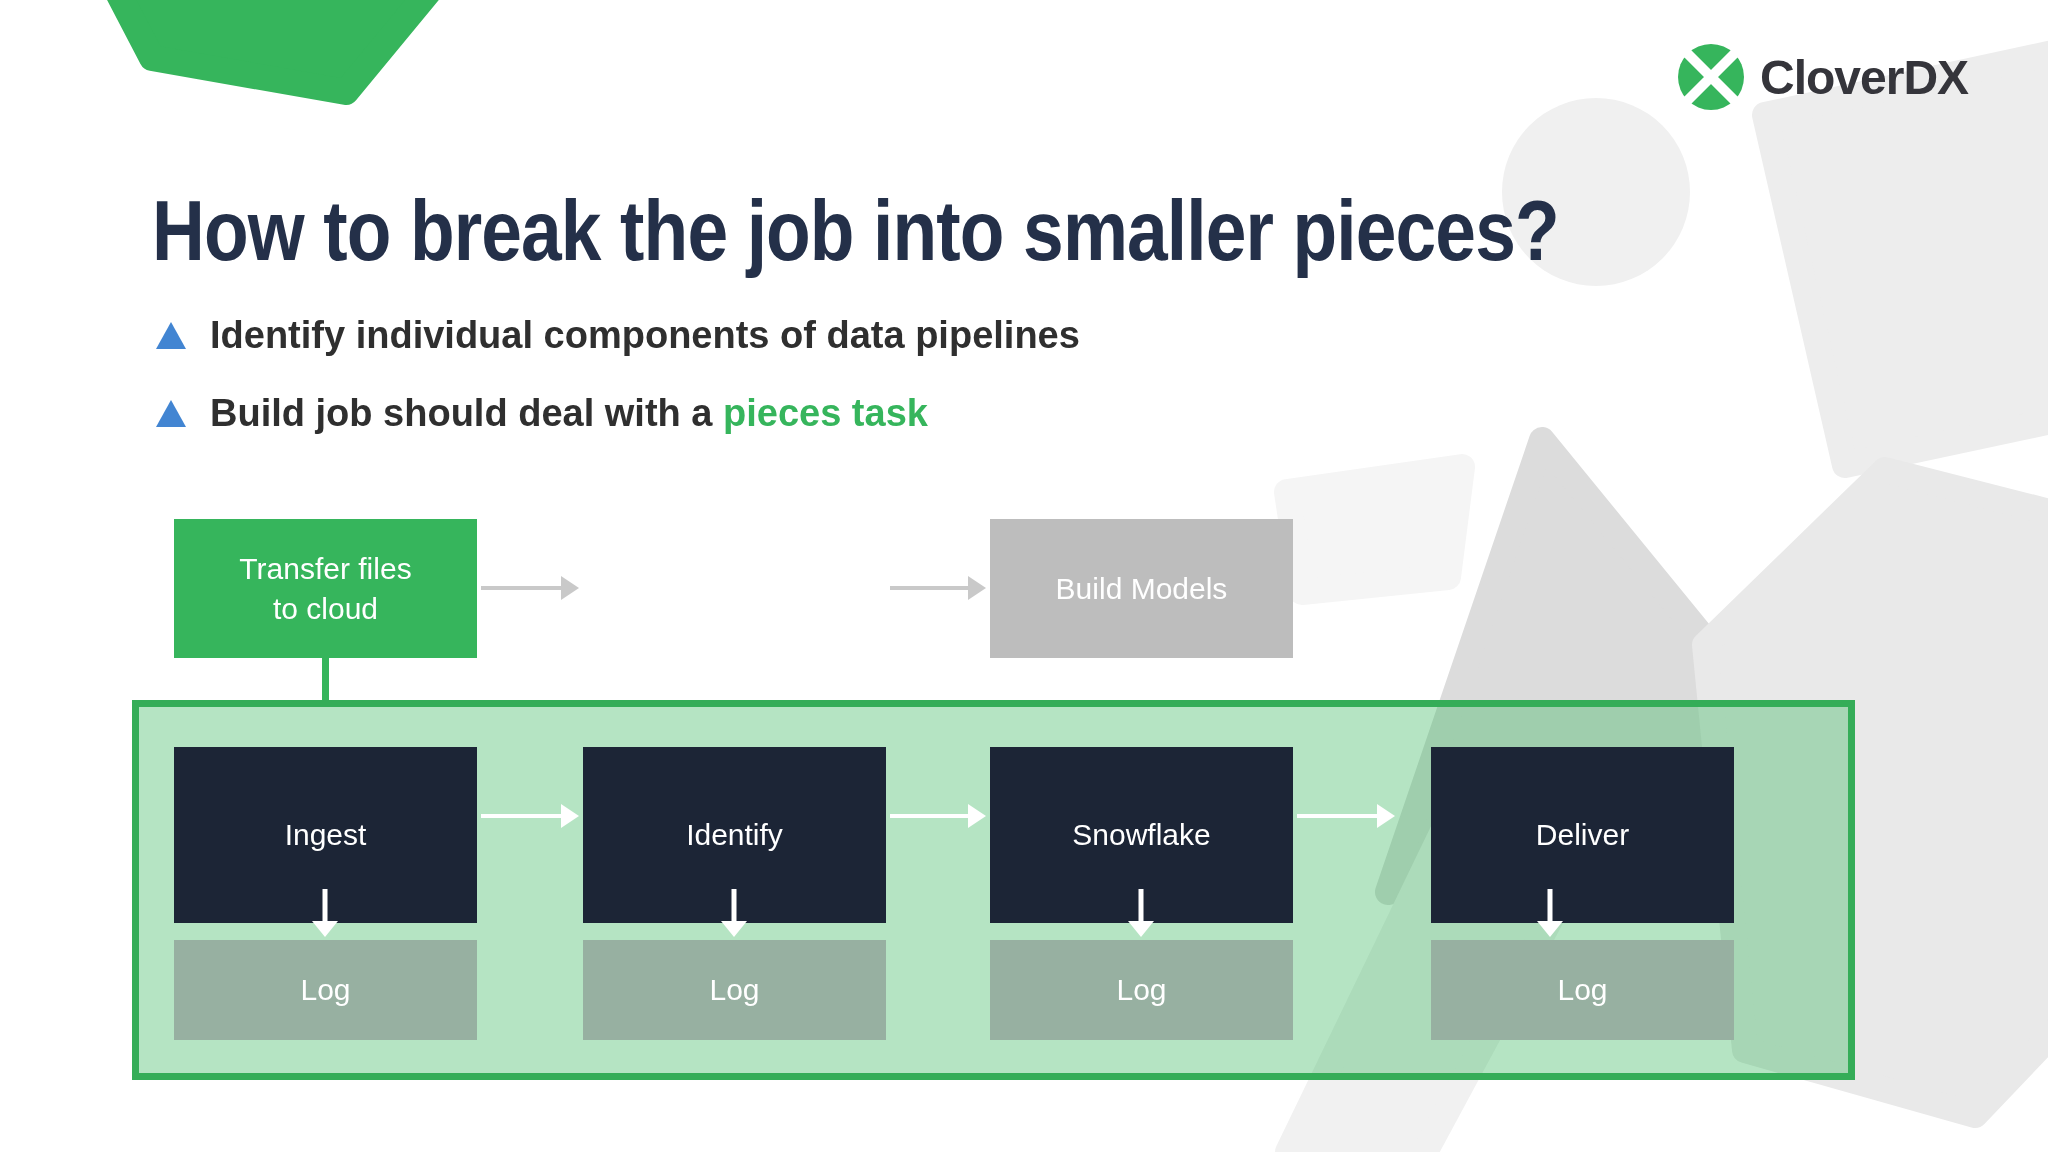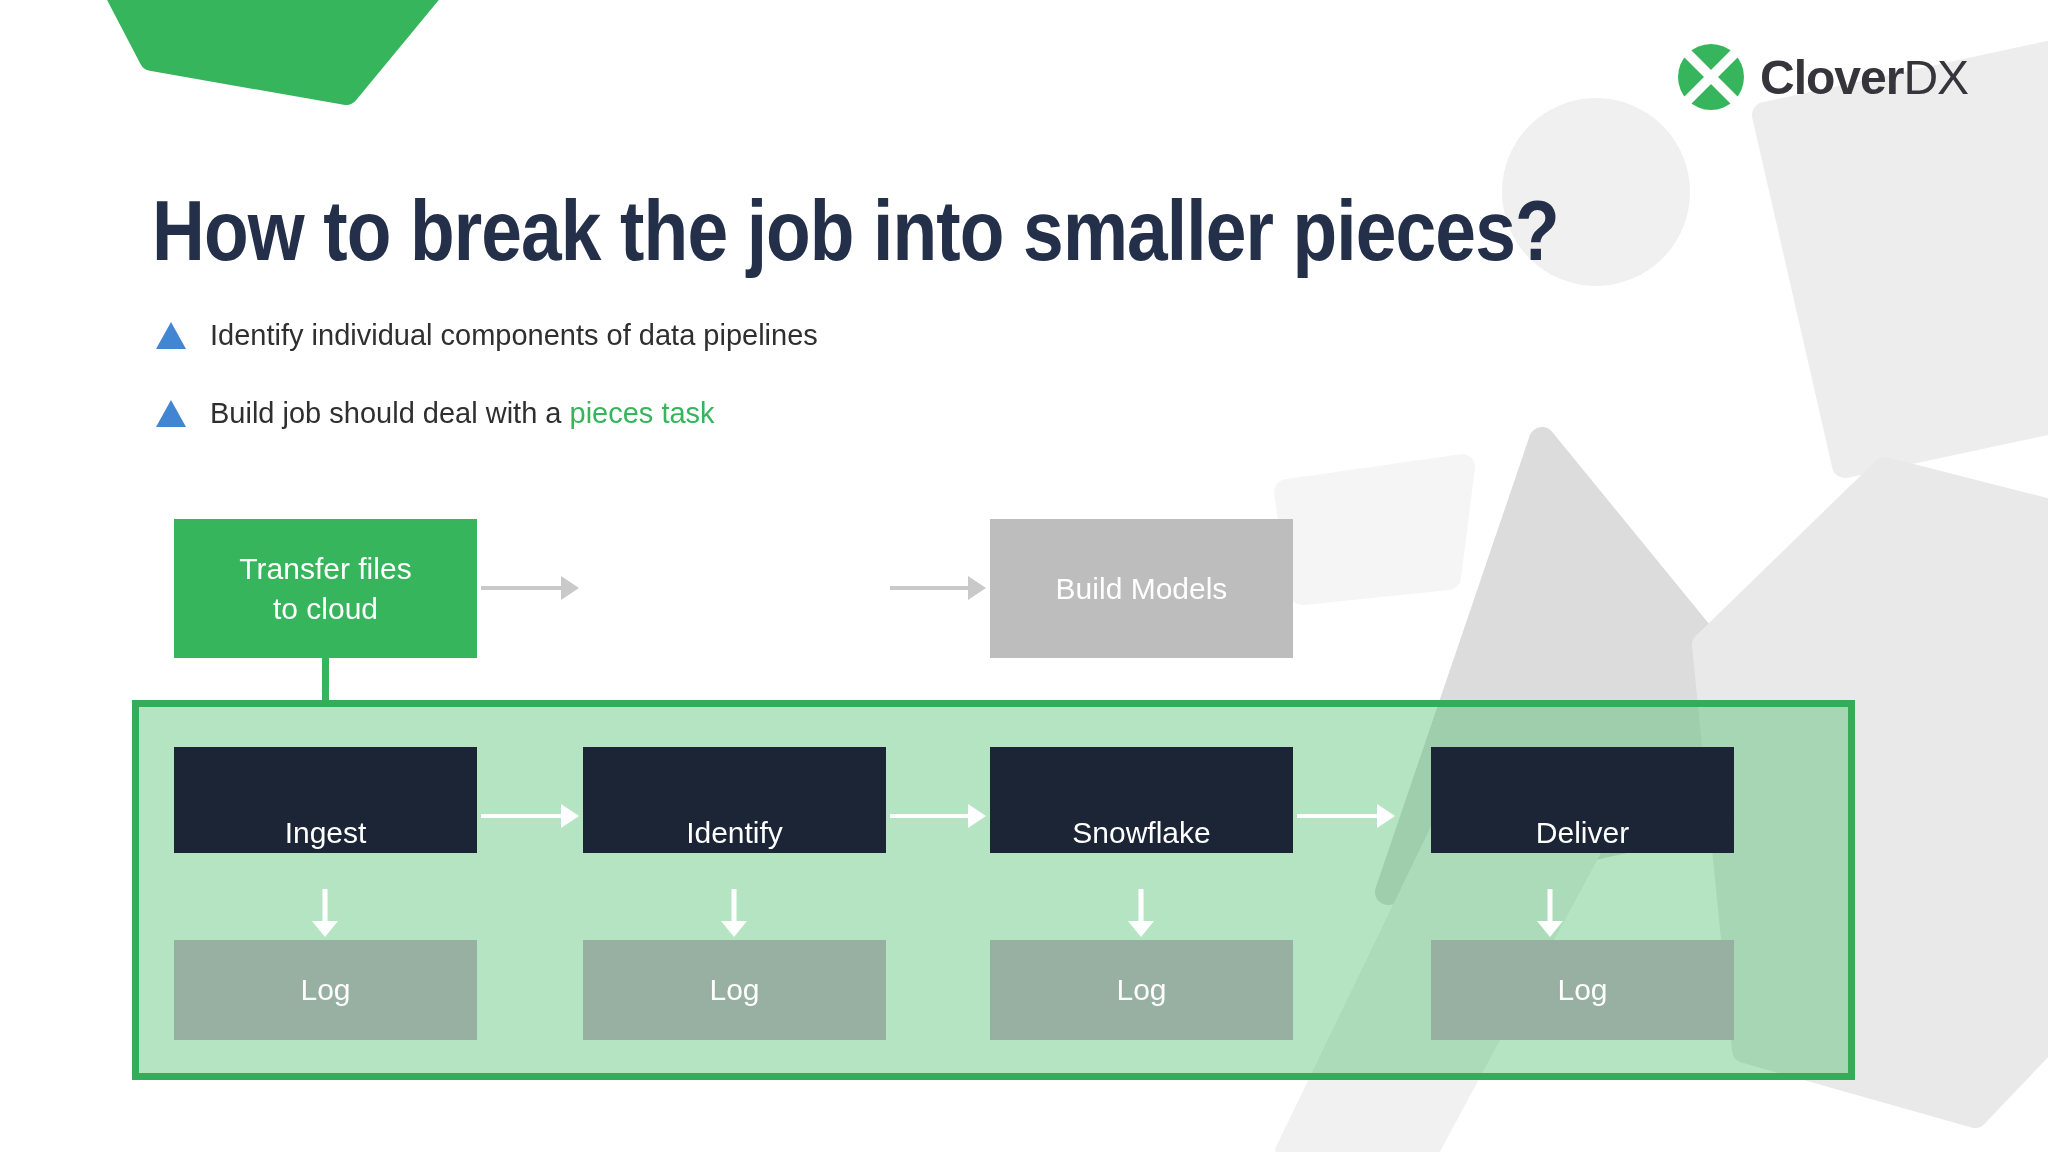--- a/index.html
+++ b/index.html
@@ -15,48 +15,48 @@
   .shape-g3{fill:var(--c-shape-gray-3,#f1f1f1);stroke:var(--c-shape-gray-3,#f1f1f1);}
   .shape-g4{fill:var(--c-shape-gray-4,#f5f5f5);stroke:var(--c-shape-gray-4,#f5f5f5);}
   .shape-gd{fill:var(--c-shape-gray-dark,#dcdcdc);stroke:var(--c-shape-gray-dark,#dcdcdc);}
   .shape-green{fill:var(--c-green,#36b55c);stroke:var(--c-green,#36b55c);}
   .rounded{stroke-width:26;stroke-linejoin:round;}
   
   .logo{position:absolute;left:1676px;top:42px;display:flex;align-items:center;z-index:3;}
   .logo-icon{width:70px;height:70px;display:block;}
   .logo-text{margin-left:14px;font-size:48px;color:var(--c-logo-text,#35353b);letter-spacing:-1px;white-space:nowrap;}
   .logo-bold{font-weight:700;}
-  .logo-light{font-weight:400;}
+  .logo-light{font-weight:700;}
   
   .title{
     position:absolute;left:152px;top:182px;z-index:2;
     font-size:85px;font-weight:700;color:var(--c-navy-title,#243049);
     letter-spacing:-1px;white-space:nowrap;
     transform:scaleX(0.86);transform-origin:left top;
   }
   
   .bullets{position:absolute;left:156px;top:308px;z-index:2;}
   .bullet{display:flex;align-items:center;height:54px;margin-bottom:24px;}
   .tri{
     width:0;height:0;flex:0 0 auto;
     border-left:15px solid transparent;border-right:15px solid transparent;
     border-bottom:27px solid var(--c-bullet-blue,#4285d2);
     margin-right:24px;
   }
-  .bullet-text{font-size:29px;font-weight:400;color:var(--c-text-dark,#2f2f2f);white-space:nowrap;}
+  .bullet-text{font-size:38px;font-weight:700;color:var(--c-text-dark,#2f2f2f);white-space:nowrap;}
   .bullet-text .hl{color:var(--c-green,#36b55c);}
   
   .box{position:absolute;display:flex;align-items:center;justify-content:center;text-align:center;z-index:2;}
   .step-label{font-size:30px;line-height:40px;color:#ffffff;white-space:pre-line;}
   .box-green{background:var(--c-green,#36b55c);}
   .box-gray{background:var(--c-gray-box,#bdbdbd);}
   .box-navy{background:var(--c-navy-box,#1c2536);}
   .box-log{background:var(--c-log-box,#97b0a1);justify-content:center;}
   .row1{top:519px;height:139px;width:303px;}
-  .row2{top:747px;height:106px;width:303px;align-items:flex-end;}
+  .row2{top:747px;height:176px;width:303px;}
   .row3{top:940px;height:100px;width:303px;}
   .colA{left:174px;} .colB{left:583px;} .colC{left:990px;} .colD{left:1399px;margin-left:32px;}
   
   .arrow-h{position:absolute;height:24px;z-index:2;}
   .arrow-h::before{content:"";position:absolute;left:0;right:14px;top:50%;height:4px;transform:translateY(-50%);background:var(--arr,#c9c9c9);}
   .arrow-h::after{content:"";position:absolute;right:0;top:50%;transform:translateY(-50%);width:0;height:0;
     border-left:18px solid var(--arr,#c9c9c9);border-top:12px solid transparent;border-bottom:12px solid transparent;}
   .arrow-gray{--arr:var(--c-arrow-gray,#c9c9c9);top:576px;}
   .arrow-white{--arr:#ffffff;top:804px;}
   .arrow-v{position:absolute;width:28px;z-index:2;}

